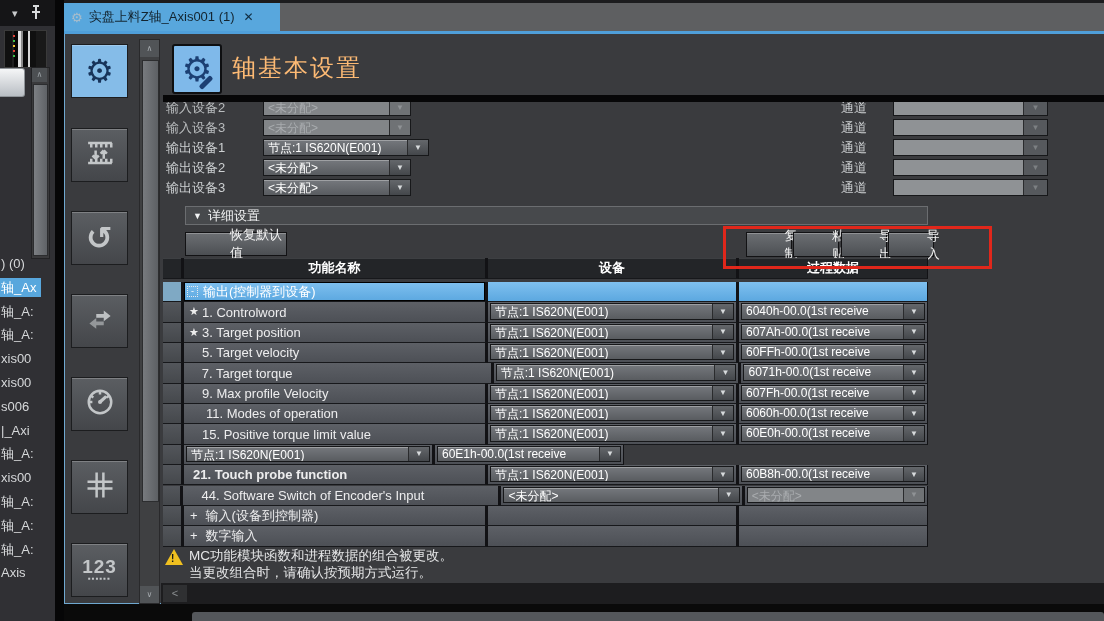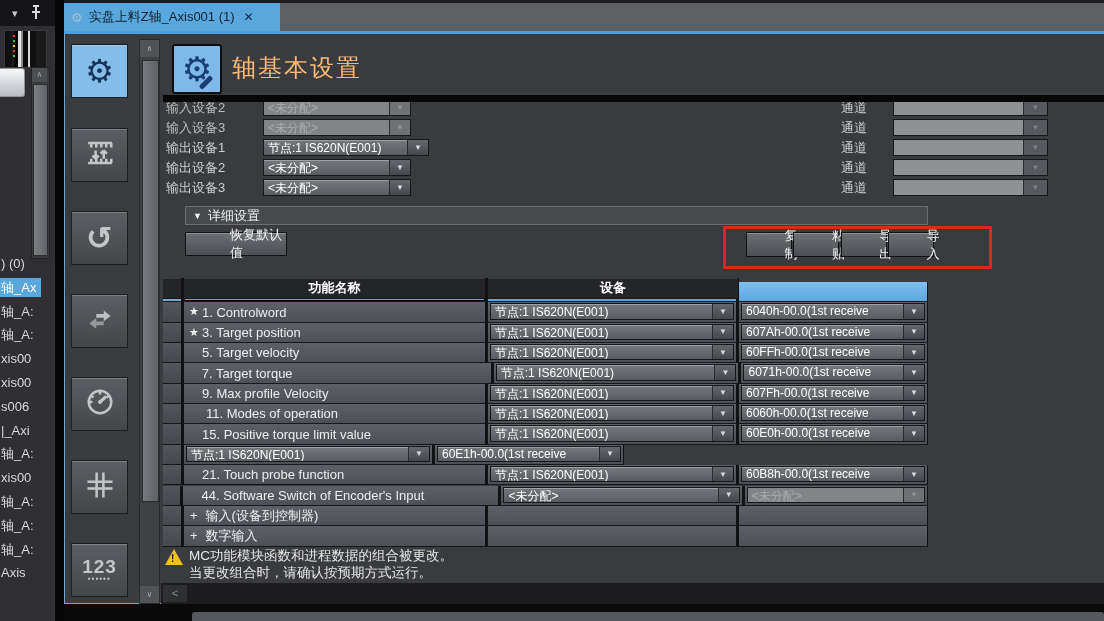--- a/index.html
+++ b/index.html
@@ -243,24 +243,25 @@
   <div class="abs btn" style="left:185px;top:232px;width:102px;height:24px">恢复默认值</div>
   <div id="actionButtons">
       <div class="abs btn" style="left: 746px; top: 232px; width: 37px; height: 25px;">复制</div>
       <div class="abs btn" style="left: 793.4px; top: 232px; width: 37px; height: 25px;">粘贴</div>
       <div class="abs btn" style="left: 840.8px; top: 232px; width: 37px; height: 25px;">导出</div>
       <div class="abs btn" style="left: 888.2px; top: 232px; width: 37px; height: 25px;">导入</div>
     </div>
   <div class="abs redbox" style="border-color: rgb(224, 39, 27);"></div>
 
   <div id="table">
-      <div class="abs trow" style="top: 278px; height: 21px; z-index: 2;">
+      <div class="abs trow" style="top: 258px; height: 21px; z-index: 2;">
         <div class="cell hcell" style="width: 21px;"></div>
         <div class="cell hcell" style="width: 304px;">功能名称</div>
         <div class="cell hcell" style="width: 251px;">设备</div>
+        <div class="cell hcell" style="width: 189px;">过程数据</div>
       </div>
       <div class="abs trow" style="top: 282px; height: 20.35px;">
         <div class="cell rh sel-blue" style="width: 21px;"></div>
         <div class="cell dcell sel-blue focus-border" style="width: 304px;">
           <span class="exp">-</span>
           <span>输出(控制器到设备)</span>
         </div>
         <div class="cell dcell sel-blue" style="width: 251px;"></div>
         <div class="cell dcell sel-blue" style="width: 189px;"></div>
       </div>
@@ -403,21 +404,21 @@
         <div class="cell dcell" style="width: 189px;">
           <div class="dd">
             <span class="t">60E1h-00.0(1st receive</span>
             <span class="a">▼</span>
           </div>
         </div>
       </div>
       <div class="abs trow" style="top: 465.15px; height: 20.35px;">
         <div class="cell rh" style="width: 21px;"></div>
         <div class="cell dcell" style="width: 304px;">
-          <span style="padding-left: 18px;">21. Touch probe function</span>
+          <span style="padding-left: 9px; font-weight: bold;">21. Touch probe function</span>
         </div>
         <div class="cell dcell" style="width: 251px;">
           <div class="dd">
             <span class="t">节点:1 IS620N(E001)</span>
             <span class="a">▼</span>
           </div>
         </div>
         <div class="cell dcell" style="width: 189px;">
           <div class="dd">
             <span class="t">60B8h-00.0(1st receive</span>

